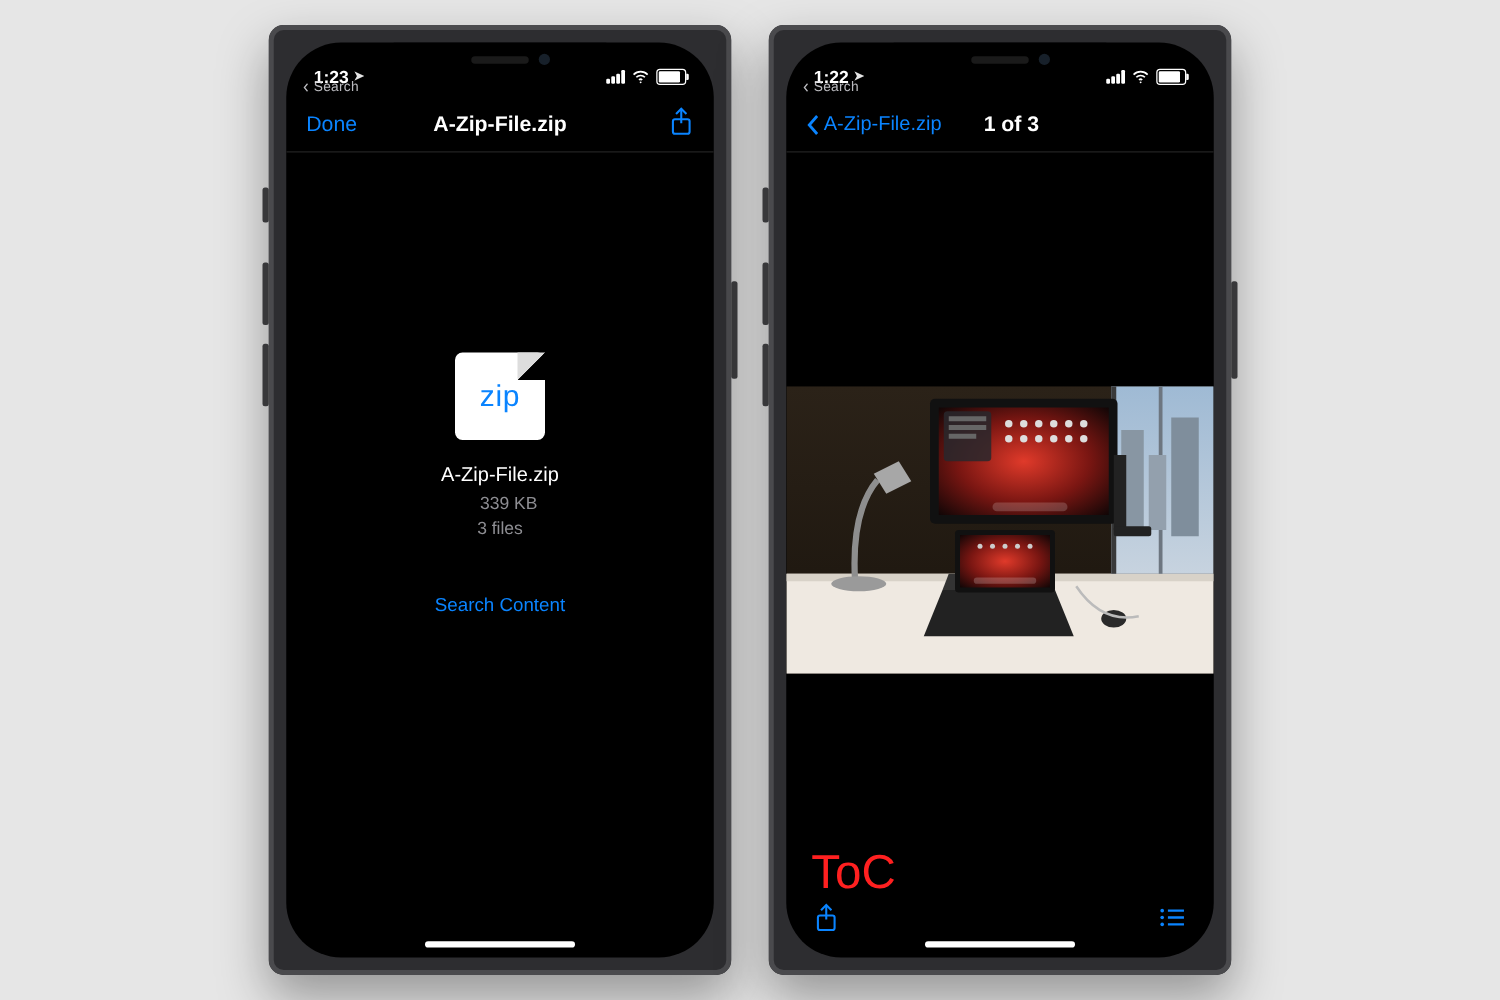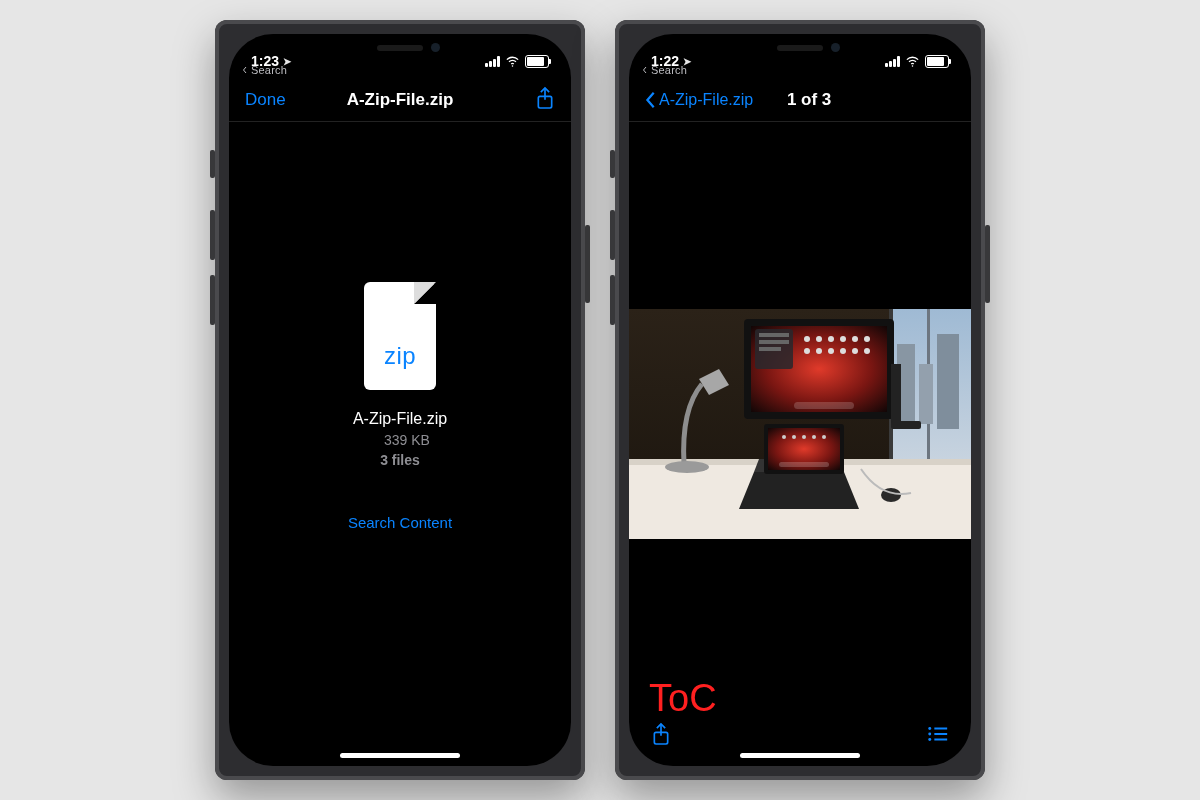--- a/index.html
+++ b/index.html
@@ -160,21 +160,21 @@
     display:flex; flex-direction:column;
     align-items:center;
   }
 
   
   .center-block {
     margin-top: 160px;
     display:flex; flex-direction:column; align-items:center;
   }
   .file-glyph {
-    width: 72px; height: 108px;
+    width: 72px; height: 70px;
     background:#fff; border-radius:6px;
     position:relative;
     display:flex; align-items:flex-end; justify-content:center;
     padding-bottom: 20px;
     box-sizing:border-box;
     margin-bottom: 16px;
   }
   .file-glyph::before{
     content:"";
     position:absolute; top:0; right:0;
@@ -186,21 +186,21 @@
     position:absolute; top:0; right:0;
     width: 22px; height: 22px;
     background: linear-gradient(135deg, #ddd 49%, transparent 51%);
     border-bottom-left-radius:2px;
   }
   .file-glyph span {
     color:#0a84ff; font-size:24px; font-weight:500; letter-spacing:.5px;
   }
   .fname { font-size:16px; font-weight:500; margin-top:4px; }
   .fsize { font-size:14px; color:#8e8e93; margin-top:4px;margin-left:14px; }
-  .fcount{ font-size:14px; color:#8e8e93; margin-top:4px;font-weight:bold; }
+  .fcount{ font-size:14px; color:#8e8e93; margin-top:4px; }
   .preview-btn {
     margin-top: 46px;
     color:#0a84ff; font-size:15px; font-weight:500;
   }
   .home-indicator{
     position:absolute; bottom:8px; left:50%; transform:translateX(-50%);
     width:120px; height:5px; background:#fff; border-radius:3px;
     z-index:4;
   }
 

